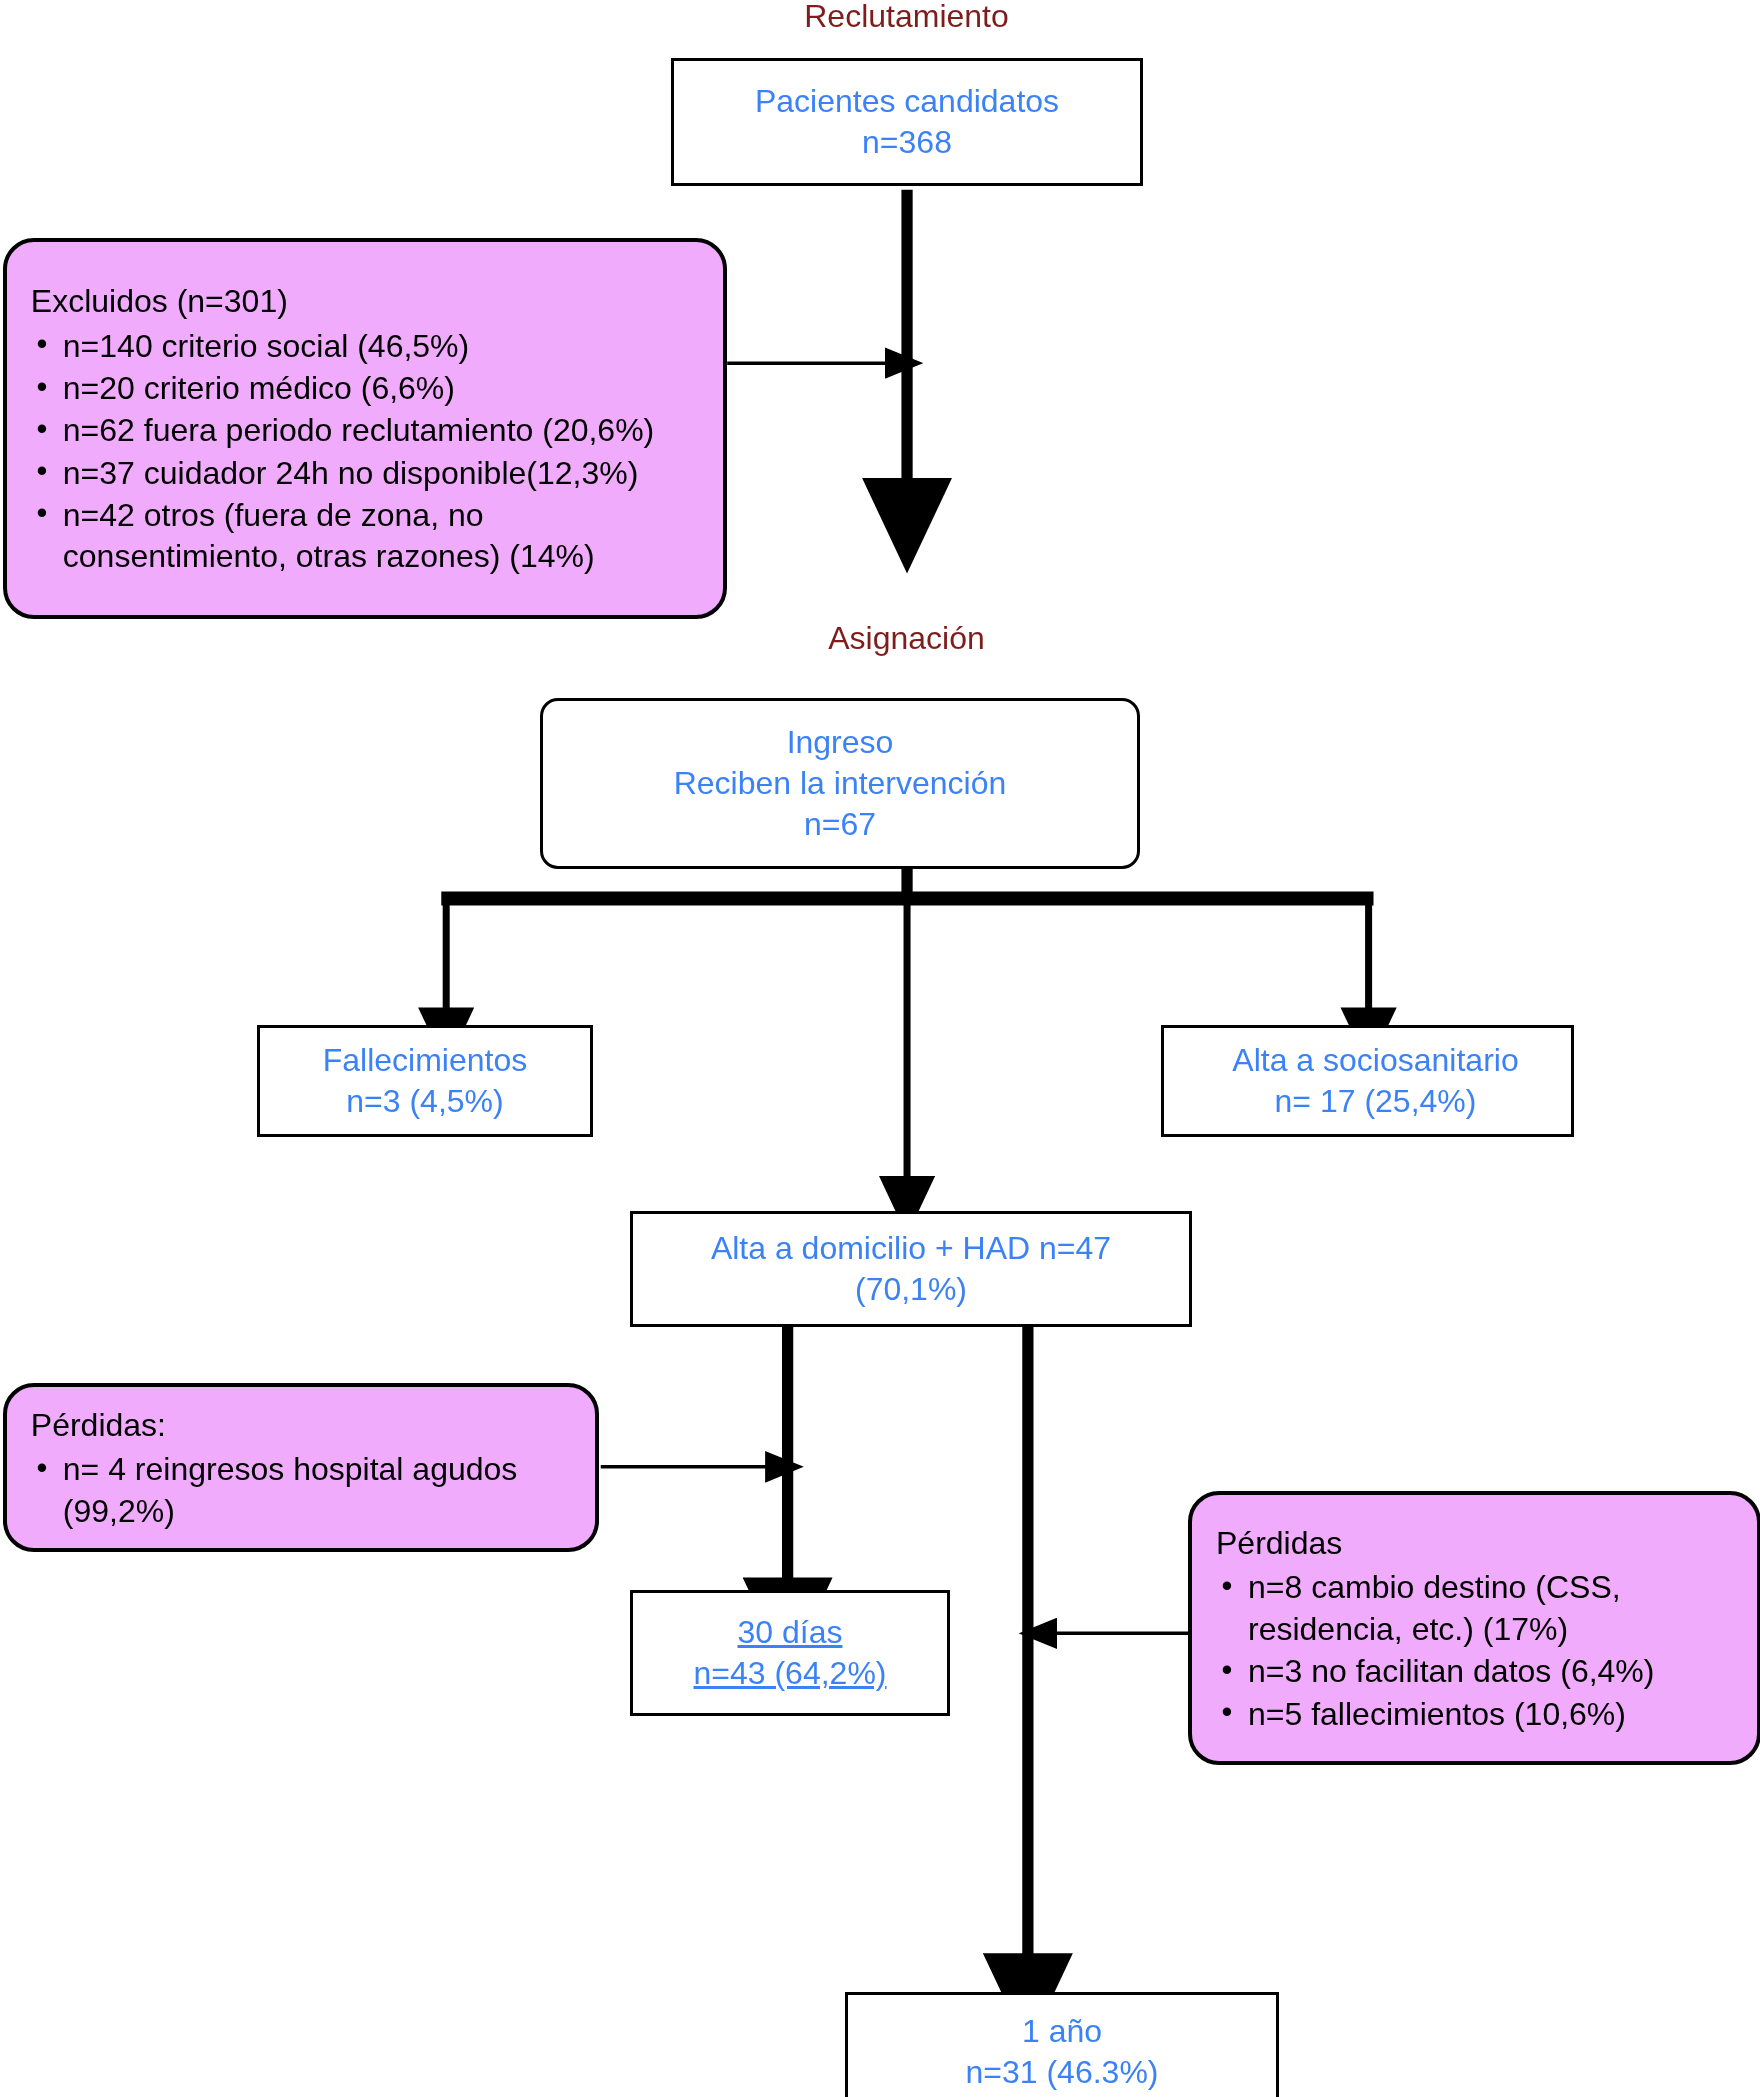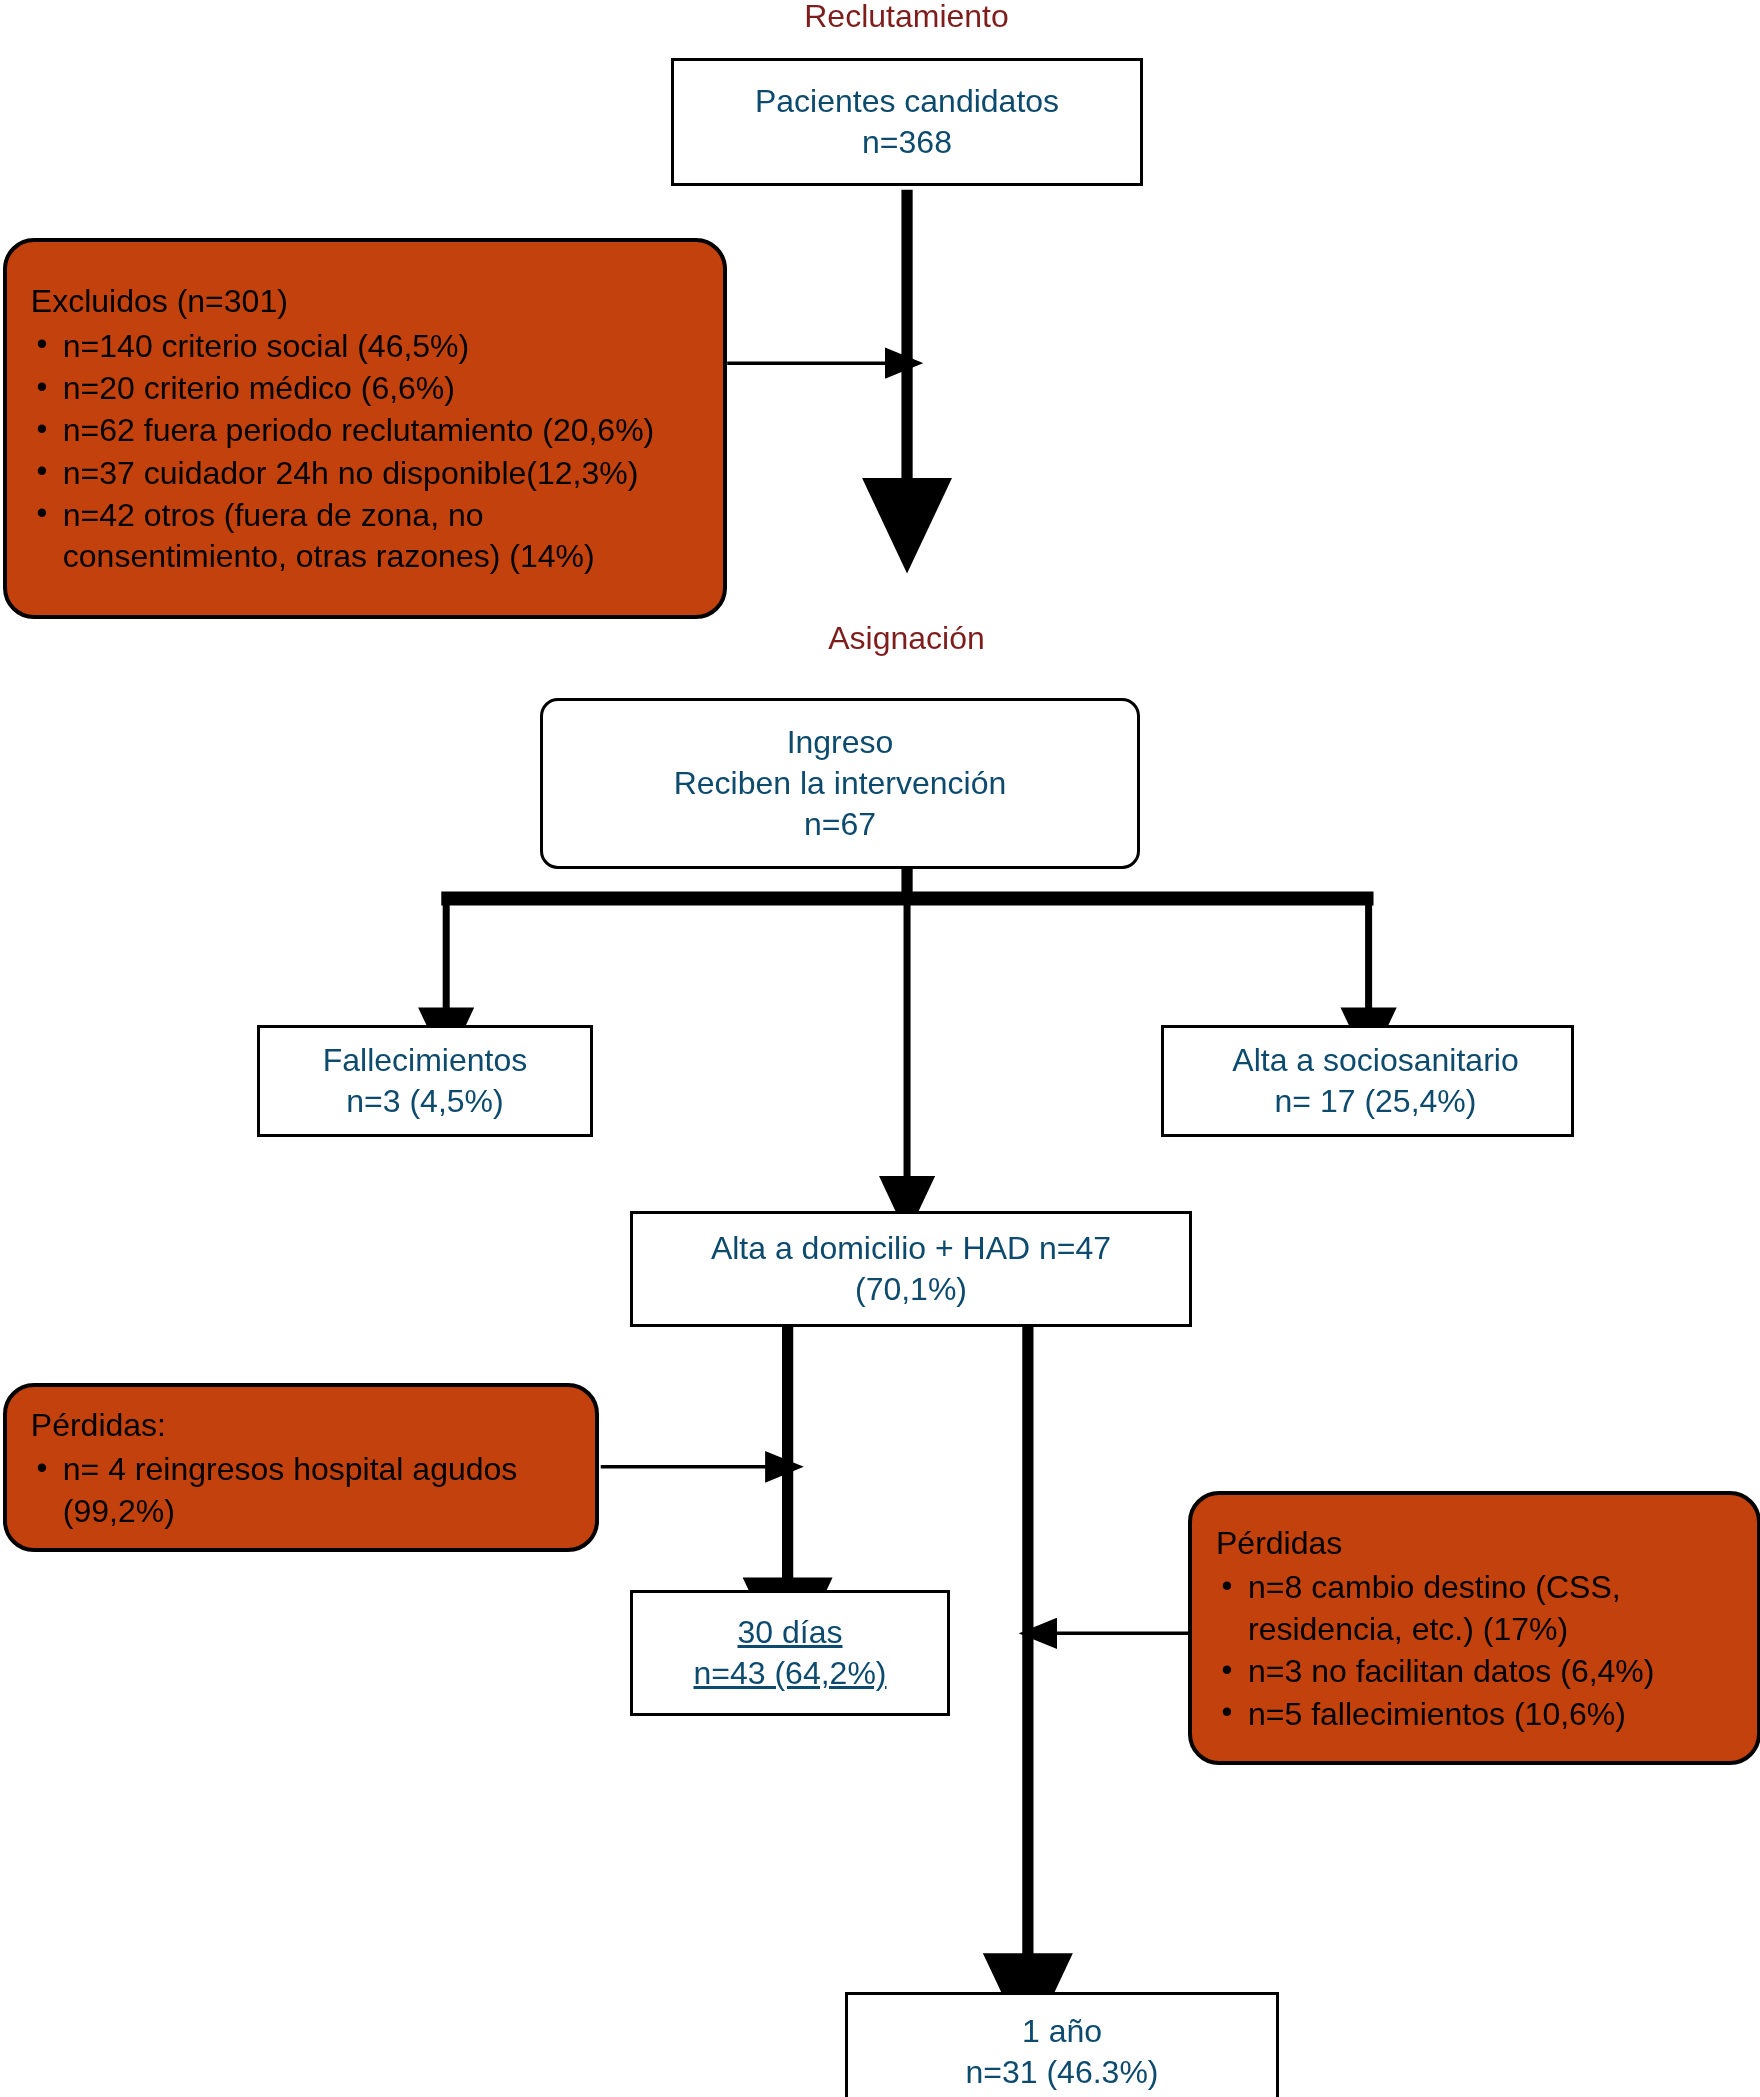--- a/index.html
+++ b/index.html
@@ -34,29 +34,29 @@
     box-sizing: border-box;
     background: #ffffff;
     border: 3.5px solid #000000;
     display: flex;
     flex-direction: column;
     align-items: center;
     justify-content: center;
     text-align: center;
     font-size: 32px;
     line-height: 1.28;
-    color: #0c4a6e;
+    color: #3b82f6;
   }
   .node .line { display: block; white-space: nowrap; }
 
   
   .panel {
     position: absolute;
     box-sizing: border-box;
-    background: #c2410c;
+    background: #f0abfc;
     border: 4.2px solid #000000;
     border-radius: 31px;
     font-size: 32px;
     line-height: 1.30;
     color: #000000;
     padding: 21px 18px 18px 24px;
     display: flex;
     flex-direction: column;
     justify-content: center;
   }

